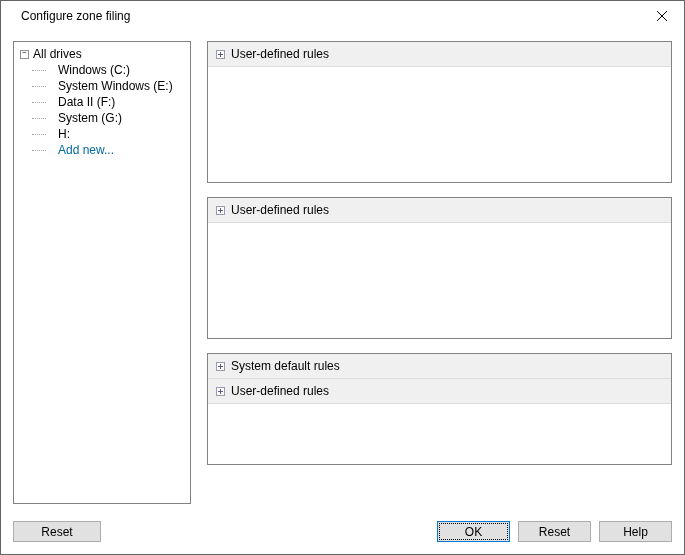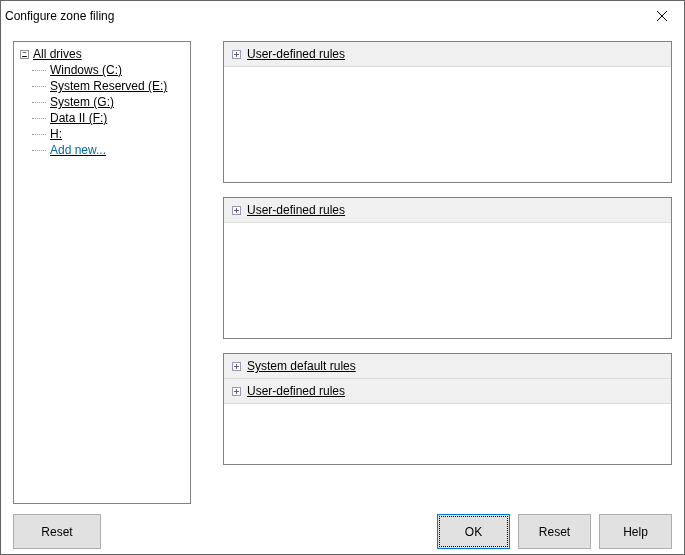--- a/index.html
+++ b/index.html
@@ -15,41 +15,41 @@
       width: 685px;
       height: 555px;
       overflow: hidden;
       border: 1px solid #646464;
     }
     .titlebar {
       height: 30px;
       display: flex;
       align-items: center;
       justify-content: space-between;
-      padding: 0 0 0 4px;
-      background: #ffffff;
+      padding: 0 0 0 14px;
+      background: #ffffff;
+      margin-left: 6px;
     }
     .close-btn {
       width: 45px;
       height: 29px;
       display: flex;
       align-items: center;
       justify-content: center;
       cursor: pointer;
     }
     .close-btn svg {
       width: 10px;
       height: 10px;
     }
     .content {
       display: flex;
       padding: 10px 12px 0 12px;
-      gap: 32px;
+      gap: 16px;
       height: 478px;
-      text-decoration: underline;
     }
     .tree-panel {
       width: 178px;
       height: 463px;
       border: 1px solid #828282;
       background: #ffffff;
       padding: 4px 2px;
     }
     .tree-root {
       display: flex;
@@ -85,20 +85,21 @@
       align-items: center;
     }
     .tree-dotted-connector {
       width: 14px;
       border-bottom: 1px dotted #a0a0a0;
       margin-right: 4px;
       flex-shrink: 0;
     }
     .tree-item-label {
       white-space: nowrap;
+      margin-left: 8px;
     }
     .add-new {
       color: #0369a1;
     }
     .right-panels {
       flex: 1;
       display: flex;
       flex-direction: column;
       gap: 14px;
     }
@@ -149,21 +150,21 @@
       display: flex;
       align-items: center;
       padding: 0 12px;
       gap: 8px;
     }
     .button-bar-spacer {
       flex: 1;
     }
     .btn {
       min-width: 73px;
-      height: 35px;
+      height: 21px;
       background: #e1e1e1;
       border: 1px solid #adadad;
       font-family: inherit;
       font-size: 12px;
       cursor: pointer;
       padding: 0 12px;
     }
     .btn-default {
       border: 1px solid #0078d7;
       outline: 1px dotted #000;
@@ -192,29 +193,29 @@
       <span class="tree-toggle"></span>
       <span>All drives</span>
     </div>
     <div class="tree-children">
       <div class="tree-item">
         <span class="tree-dotted-connector"></span>
         <span class="tree-item-label">Windows (C:)</span>
       </div>
       <div class="tree-item">
         <span class="tree-dotted-connector"></span>
-        <span class="tree-item-label">System Reserved (E:)</span>
+        <span class="tree-item-label">System Windows (E:)</span>
+      </div>
+      <div class="tree-item">
+        <span class="tree-dotted-connector"></span>
+        <span class="tree-item-label">Data II (F:)</span>
       </div>
       <div class="tree-item">
         <span class="tree-dotted-connector"></span>
         <span class="tree-item-label">System (G:)</span>
-      </div>
-      <div class="tree-item">
-        <span class="tree-dotted-connector"></span>
-        <span class="tree-item-label">Data II (F:)</span>
       </div>
       <div class="tree-item">
         <span class="tree-dotted-connector"></span>
         <span class="tree-item-label">H:</span>
       </div>
       <div class="tree-item">
         <span class="tree-dotted-connector"></span>
         <span class="tree-item-label add-new">Add new...</span>
       </div>
     </div>

